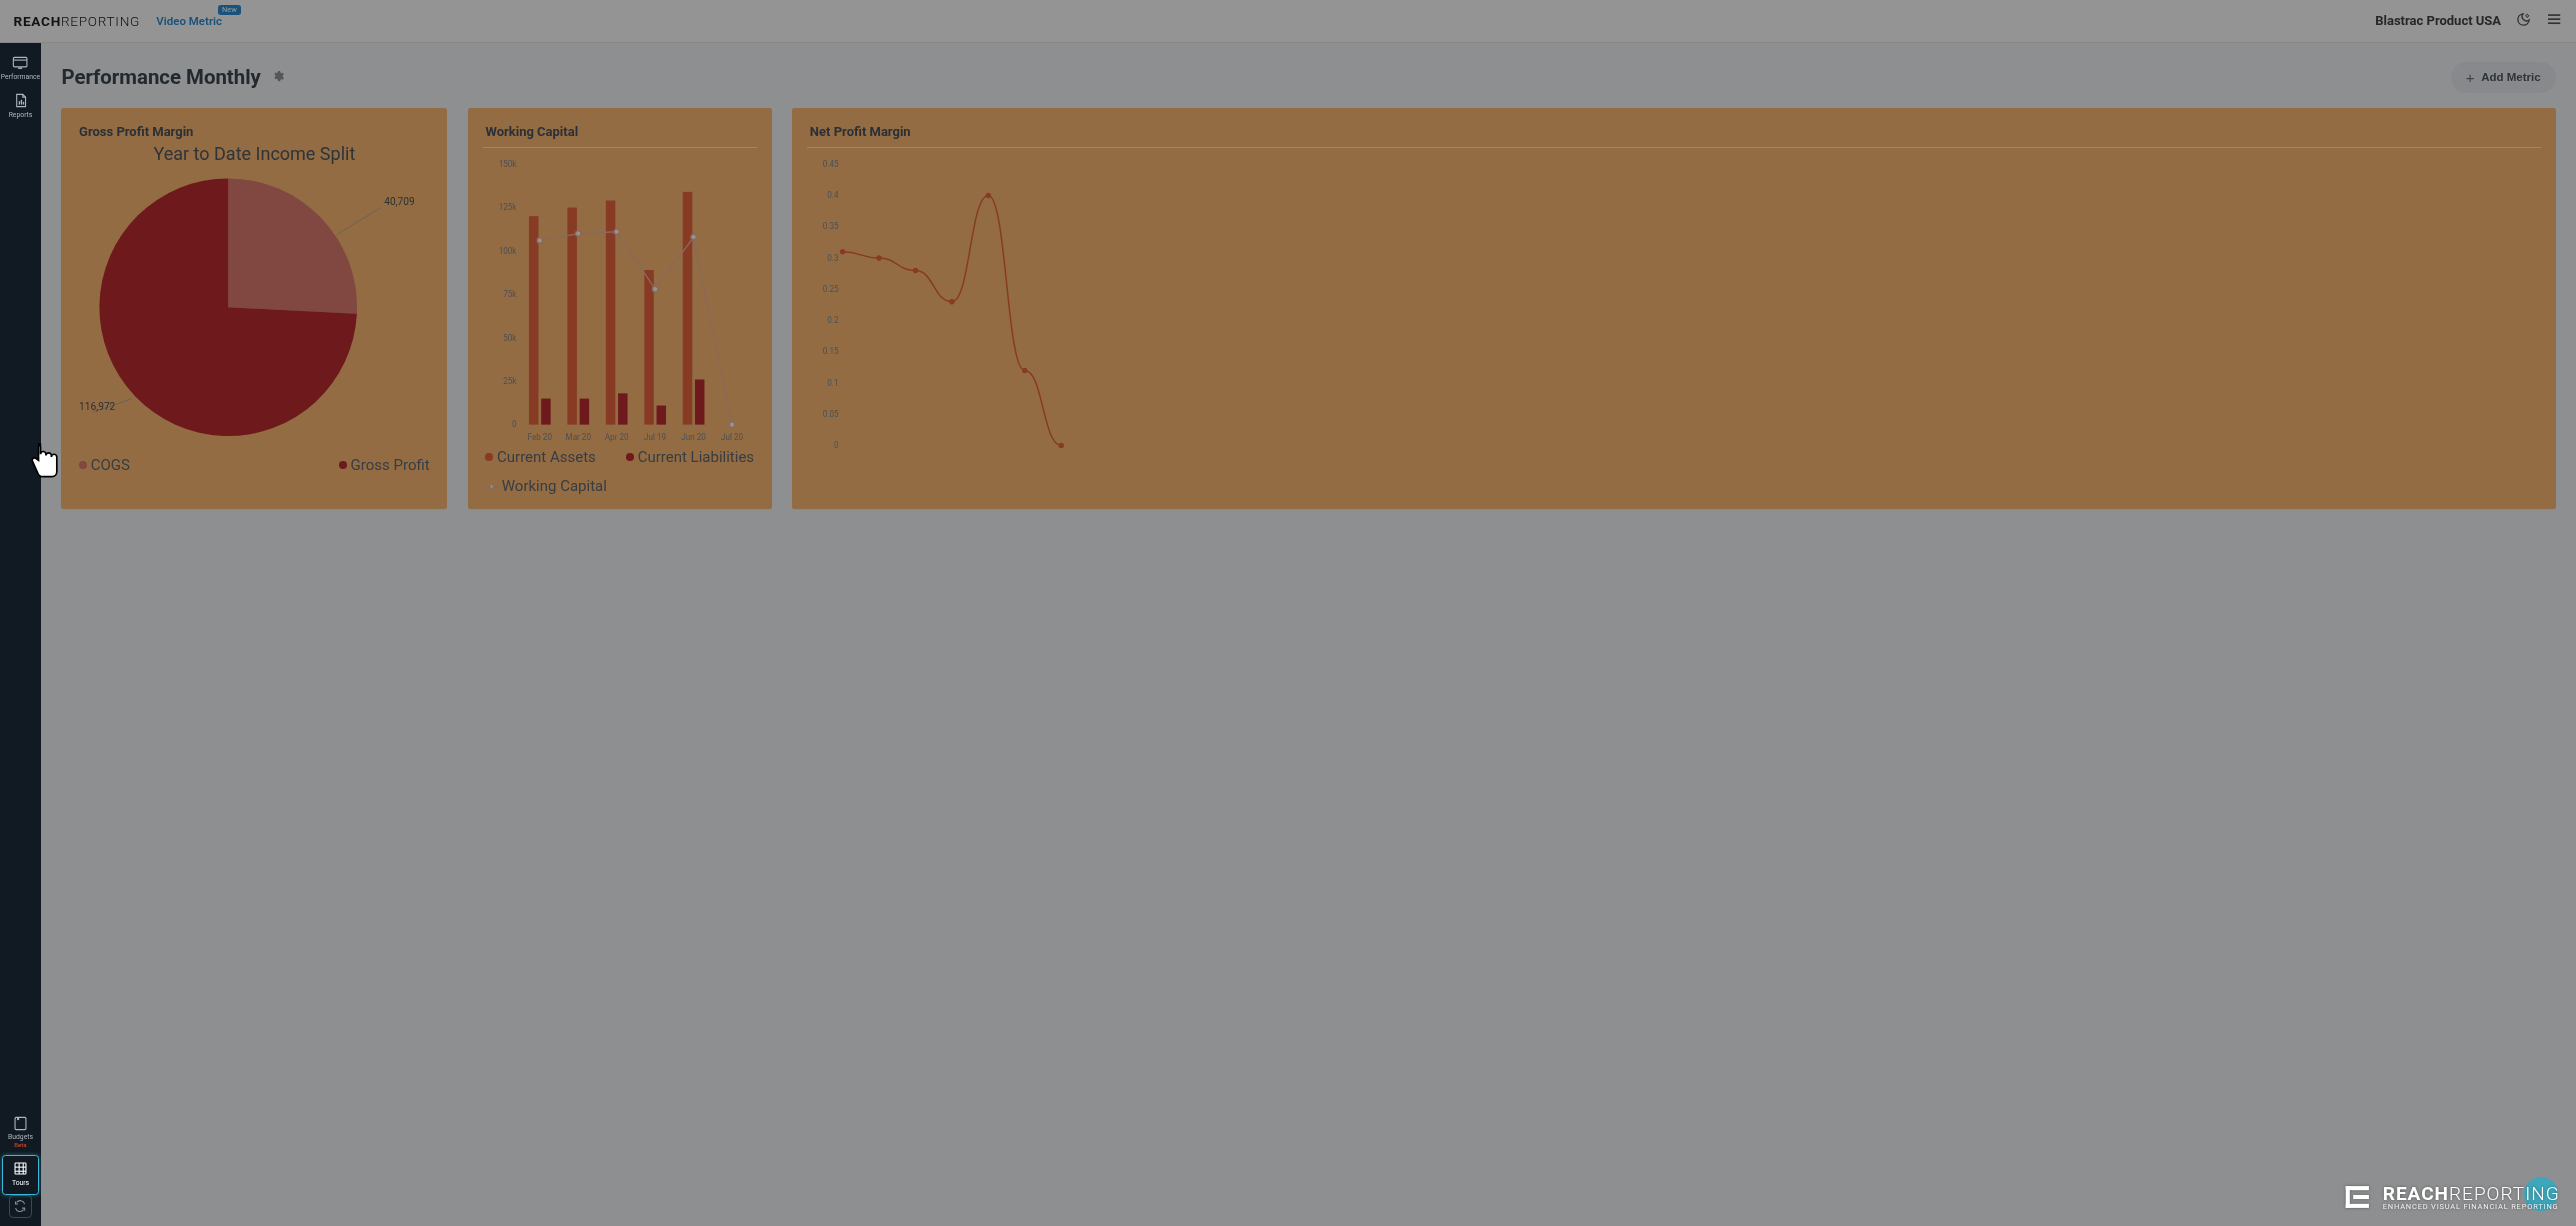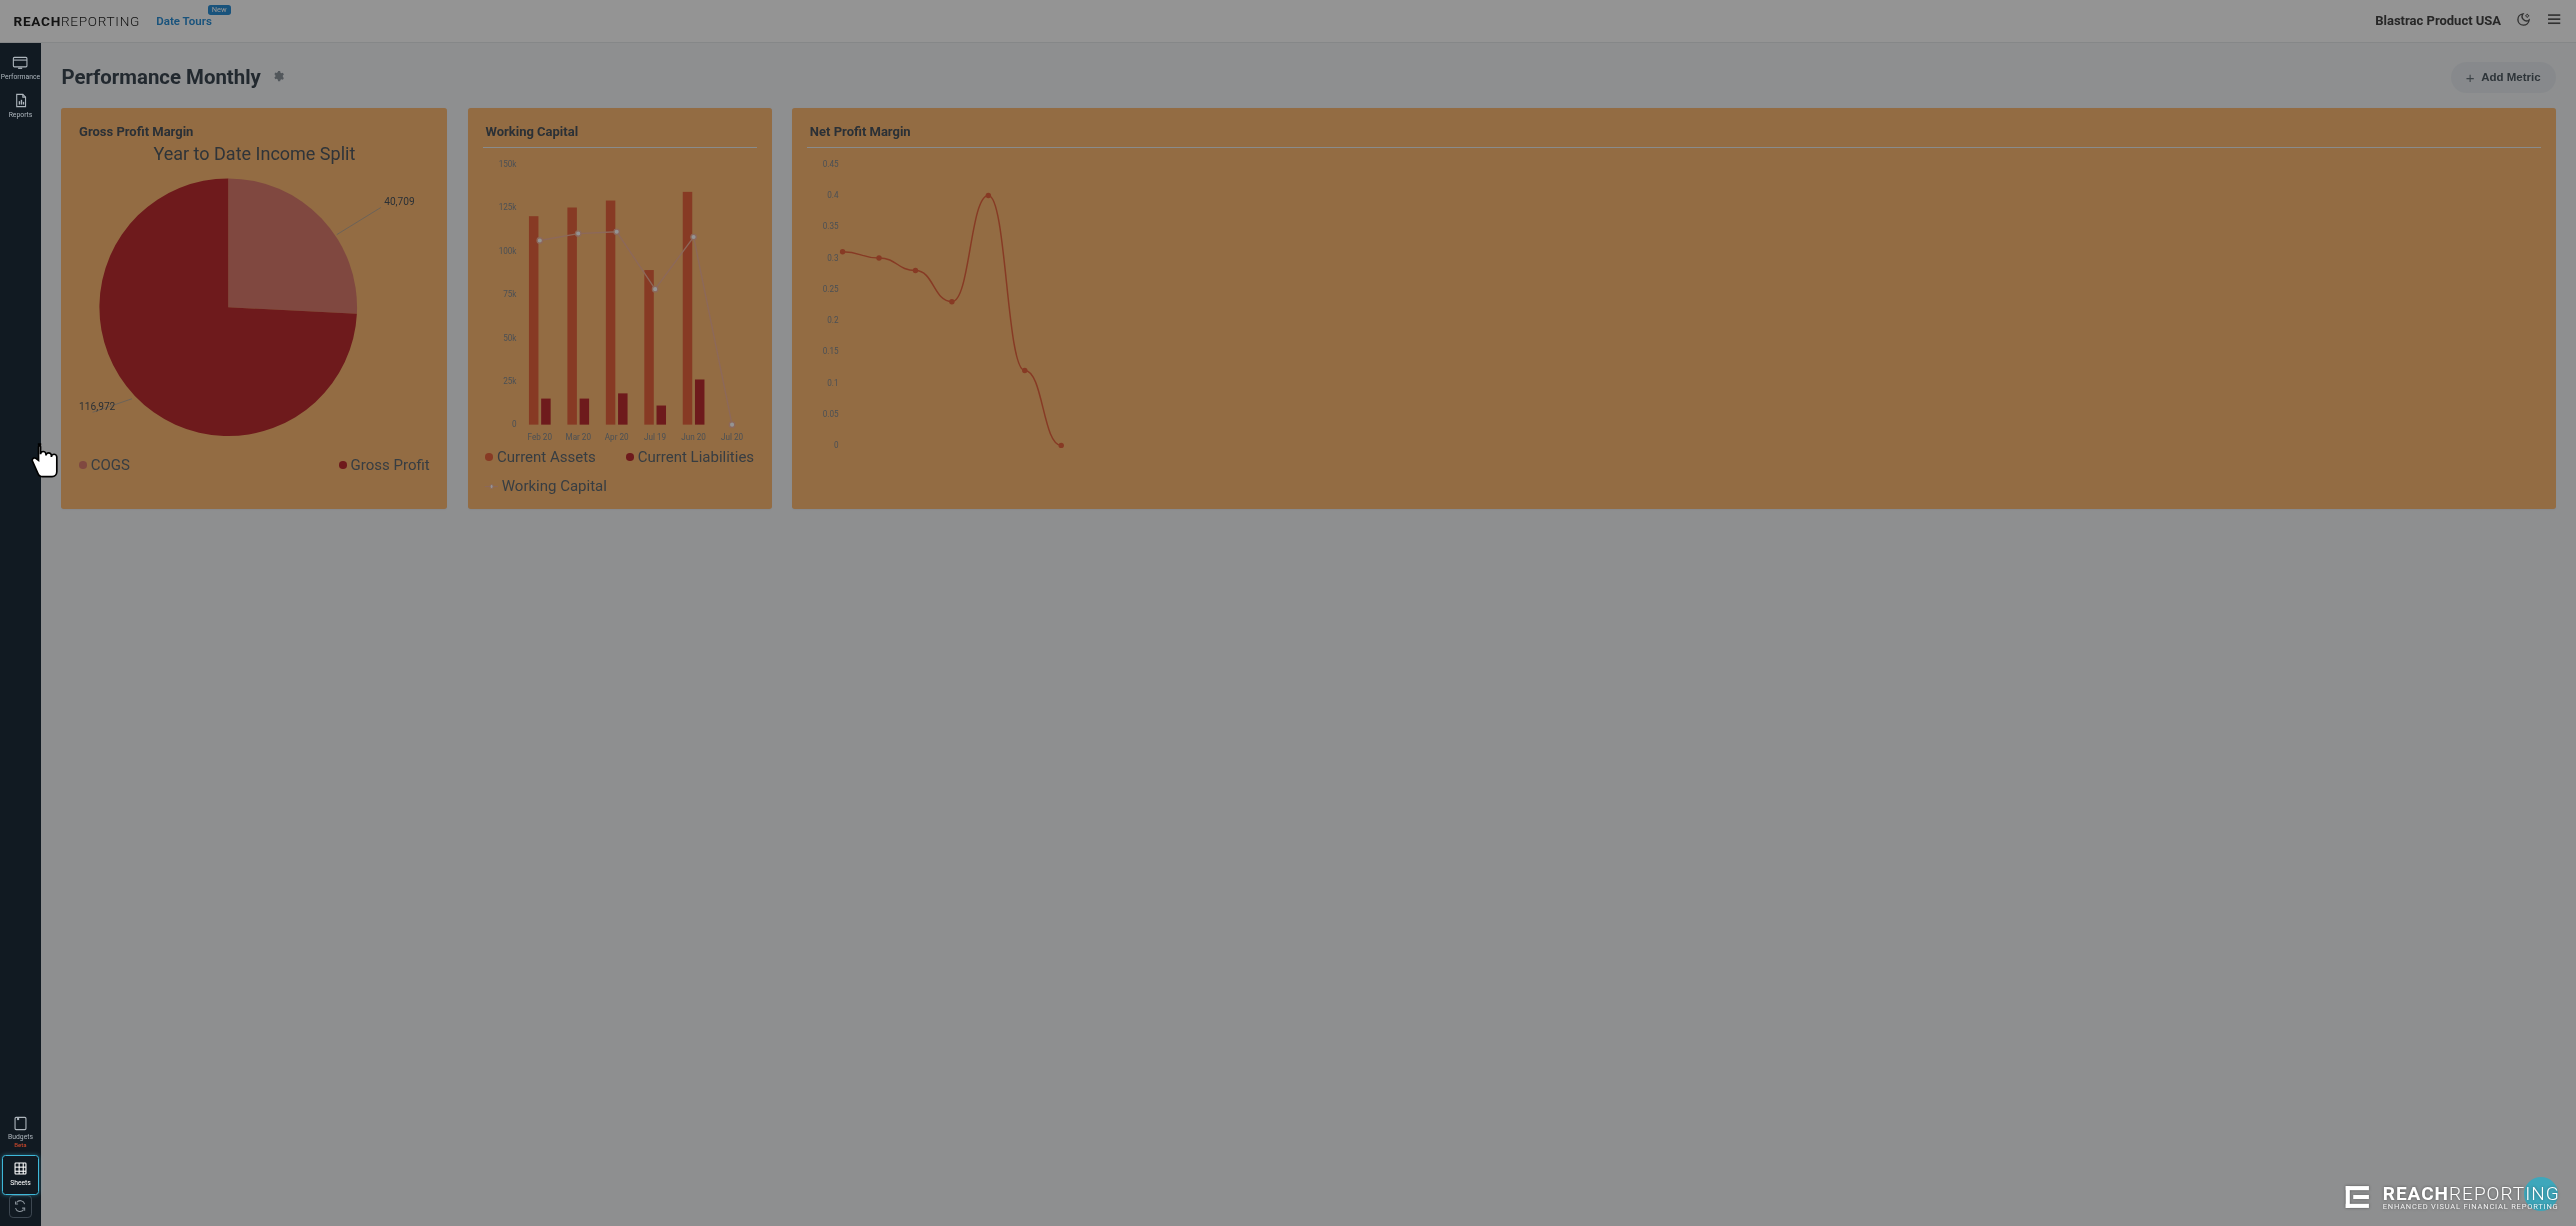--- a/index.html
+++ b/index.html
@@ -72,21 +72,21 @@
 .data-label{ font-size:15px; fill:#4b545c; }
 </style>
 </head>
 <body>
 
 <div class="header">
   <div class="brand">
     <b>REACH</b><span>REPORTING</span>
   </div>
   <div class="video-tours">
-    <span>Date Tours</span>
+    <span>Video Metric</span>
     <span class="new-badge">New</span>
   </div>
   <div class="header-right">
     <div class="company">Blastrac Product USA</div>
     <span class="hicon">
       <svg width="15" height="15" viewBox="0 0 24 24" fill="none" stroke="currentColor" stroke-width="2.2">
           <path d="M21 12.79A9 9 0 1 1 11.21 3 7 7 0 0 0 21 12.79z"></path>
           <path d="M17 5l1-2 1 2 2 1-2 1-1 2-1-2-2-1z" stroke-width="1.4"></path>
         </svg>
     </span>
@@ -129,21 +129,21 @@
     <span class="beta">Beta</span>
   </div>
   <div class="nav-item active">
     <svg width="15" height="15" viewBox="0 0 22 22" fill="none" stroke="#fff" stroke-width="1.6">
         <rect x="3" y="3" width="16" height="16" rx="1"></rect>
         <line x1="3" y1="9" x2="19" y2="9"></line>
         <line x1="3" y1="15" x2="19" y2="15"></line>
         <line x1="9" y1="3" x2="9" y2="19"></line>
         <line x1="15" y1="3" x2="15" y2="19"></line>
       </svg>
-    <span>Sheets</span>
+    <span>Tours</span>
   </div>
   <div class="sync-btn">
     <svg width="12.2" height="12.2" viewBox="0 0 24 24" fill="none" stroke="currentColor" stroke-width="2">
         <path d="M21 8a9 9 0 0 0-16-3M3 16a9 9 0 0 0 16 3"></path>
         <polyline points="3 3 3 8 8 8"></polyline>
         <polyline points="21 21 21 16 16 16"></polyline>
       </svg>
   </div>
 </div>
 

